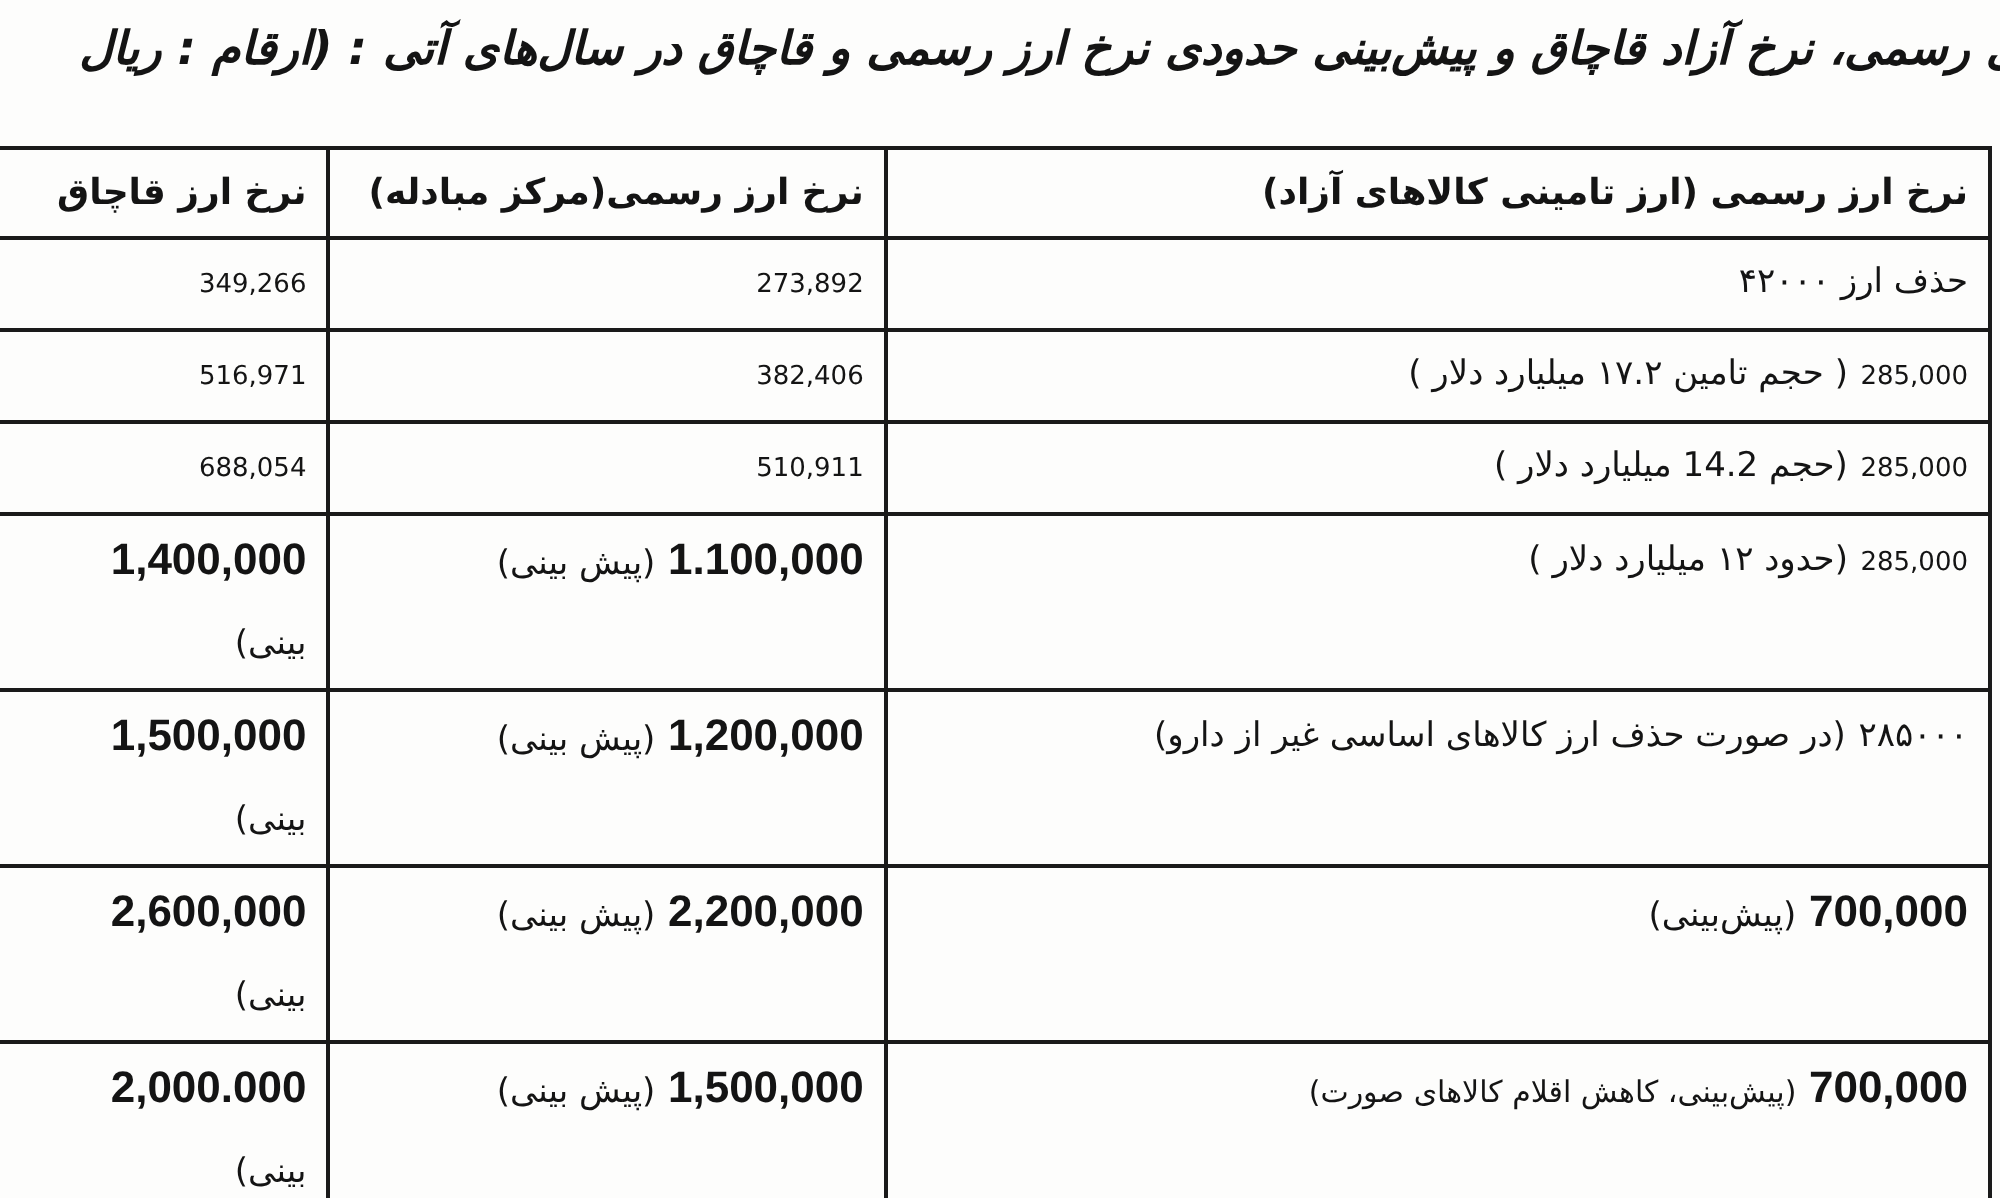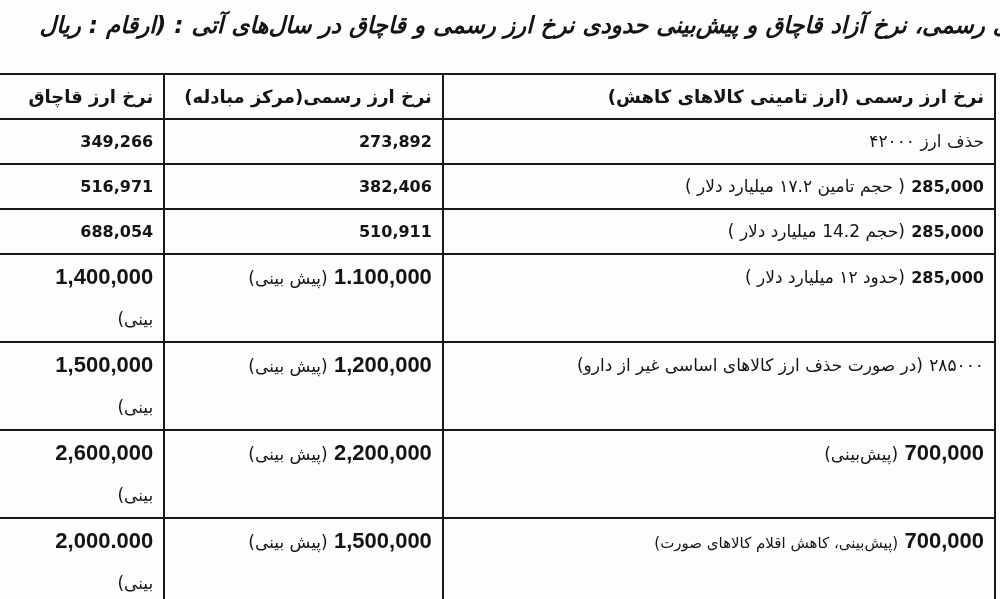--- a/index.html
+++ b/index.html
@@ -60,22 +60,22 @@
   tr.tall td .line2 { display: block; line-height: 40px; height: 40px; }
   .num {
     font-family: "Liberation Sans", sans-serif;
     font-weight: bold;
     font-size: 22px;
     direction: ltr;
     unicode-bidi: isolate;
   }
   .num-small {
     font-family: "DejaVu Sans", sans-serif;
-    font-weight: bold;
-    font-size: 16px;
+    font-weight: normal;
+    font-size: 13px;
     direction: ltr;
     unicode-bidi: isolate;
   }
   .note {
     font-size: 17px;
     font-weight: normal;
   }
   td.right-col { padding-right: 14px; }
   td.left-col { padding-right: 10px; }
   td.mid-col { padding-right: 10px; }
@@ -86,21 +86,21 @@
 <div class="title">های رسمی، نرخ  آزاد قاچاق و پیش‌بینی حدودی نرخ ارز رسمی و قاچاق در سال‌های آتی : (ارقام : ریال</div>
 
 <table class="rates">
   <colgroup>
     <col class="col1">
     <col class="col2">
     <col class="col3">
   </colgroup>
   <thead>
     <tr>
-      <th class="right-col">نرخ ارز رسمی (ارز تامینی کالاهای کاهش)</th>
+      <th class="right-col">نرخ ارز رسمی (ارز تامینی کالاهای آزاد)</th>
       <th class="mid-col">نرخ ارز رسمی(مرکز مبادله)</th>
       <th class="left-col">نرخ ارز قاچاق</th>
     </tr>
   </thead>
   <tbody>
 
     <tr class="short">
       <td class="right-col">
         <span class="note">حذف ارز ۴۲۰۰۰</span>
       </td>

